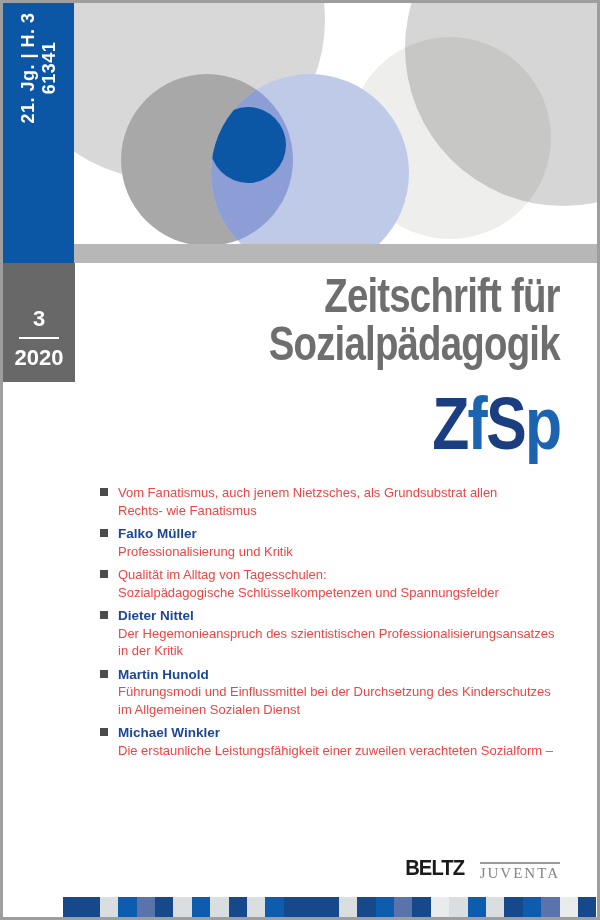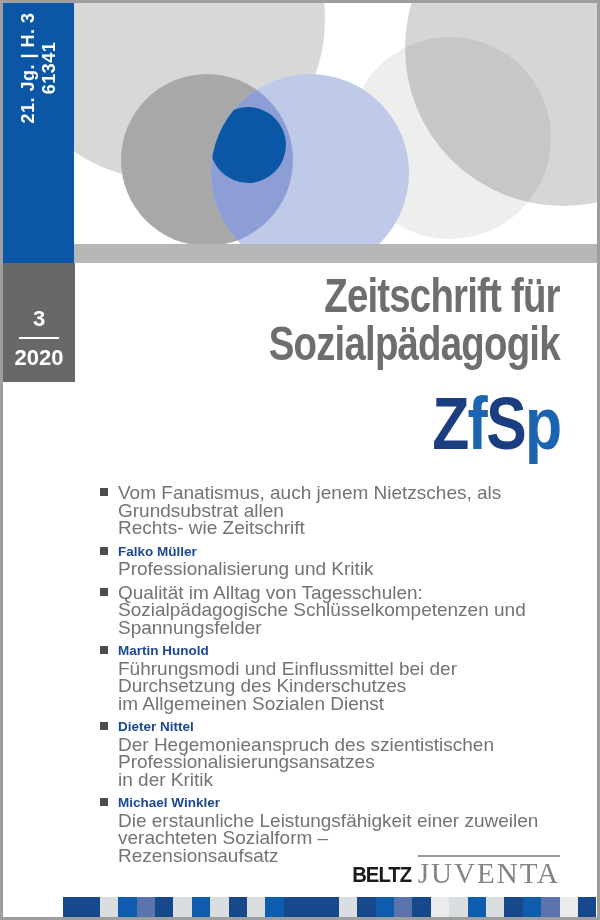--- a/index.html
+++ b/index.html
@@ -48,34 +48,34 @@
   }
   
   .article-list{position:absolute;top:481px;left:97px;width:478px;}
   .article{position:relative;padding-left:18px;margin-bottom:6px;}
   .article .bullet{
     position:absolute;left:0;top:4px;width:8px;height:8px;background:#4c4c4c;
   }
   .article .authors{
     color:#1c4794;font-weight:bold;font-size:13.5px;line-height:17.5px;
   }
-  .article .title{color:#737373;font-size:19px;line-height:17.5px;}
+  .article .title{color:#ef4444;font-size:13px;line-height:17.5px;}
   
   .publisher{
     position:absolute;top:852px;right:37px;
     display:flex;align-items:flex-end;
   }
   .beltz{
     font-size:22px;font-weight:900;color:#1b1b1b;letter-spacing:-1px;
     transform:scaleX(0.92);transform-origin:100% 100%;
   }
   .juventa{
-    margin-left:7px;
+    margin-left:15px;
     font-family:"Liberation Serif", serif;
-    font-size:29px;color:#848484;letter-spacing:2px;
+    font-size:15px;color:#848484;letter-spacing:2px;
     border-top:2px solid #9a9a9a;padding-top:2px;line-height:1;
   }
   
   .footer-mosaic{
     position:absolute;left:0;right:0;bottom:0;height:20px;background:#ffffff;
     display:flex;padding-left:60px;
   }
   .footer-mosaic .sq{flex:0 0 18.4px;height:20px;}
 </style>
 </head>
@@ -125,21 +125,21 @@
     <div>Sozialpädagogik</div>
   </div>
 
   <div class="journal-abbrev"><span style="color: rgb(26, 62, 128);">Z</span><span style="color: rgb(28, 100, 176);">f</span><span style="color: rgb(26, 62, 128);">S</span><span style="color: rgb(28, 100, 176);">p</span></div>
 
   <div class="article-list">
     <div class="article">
       <span class="bullet"></span>
       <div class="title">
           <div>Vom Fanatismus, auch jenem Nietzsches, als Grundsubstrat allen</div>
-          <div>Rechts- wie Zeitschrift</div>
+          <div>Rechts- wie Fanatismus</div>
         </div>
     </div>
 
     <div class="article">
       <span class="bullet"></span>
       <div class="authors">Falko Müller</div>
       <div class="title">
           <div>Professionalisierung und Kritik</div>
         </div>
     </div>
@@ -147,42 +147,41 @@
     <div class="article">
       <span class="bullet"></span>
       <div class="title">
           <div>Qualität im Alltag von Tagesschulen:</div>
           <div>Sozialpädagogische Schlüsselkompetenzen und Spannungsfelder</div>
         </div>
     </div>
 
     <div class="article">
       <span class="bullet"></span>
+      <div class="authors">Dieter Nittel</div>
+      <div class="title">
+          <div>Der Hegemonieanspruch des szientistischen Professionalisierungsansatzes</div>
+          <div>in der Kritik</div>
+        </div>
+    </div>
+
+    <div class="article">
+      <span class="bullet"></span>
       <div class="authors">Martin Hunold</div>
       <div class="title">
           <div>Führungsmodi und Einflussmittel bei der Durchsetzung des Kinderschutzes</div>
           <div>im Allgemeinen Sozialen Dienst</div>
         </div>
     </div>
 
     <div class="article">
       <span class="bullet"></span>
-      <div class="authors">Dieter Nittel</div>
-      <div class="title">
-          <div>Der Hegemonieanspruch des szientistischen Professionalisierungsansatzes</div>
-          <div>in der Kritik</div>
-        </div>
-    </div>
-
-    <div class="article">
-      <span class="bullet"></span>
       <div class="authors">Michael Winkler</div>
       <div class="title">
           <div>Die erstaunliche Leistungsfähigkeit einer zuweilen verachteten Sozialform –</div>
-          <div>Rezensionsaufsatz</div>
         </div>
     </div>
   </div>
 
   <div class="publisher">
     <span class="beltz">BELTZ</span>
     <span class="juventa">JUVENTA</span>
   </div>
 
   <div class="footer-mosaic">

